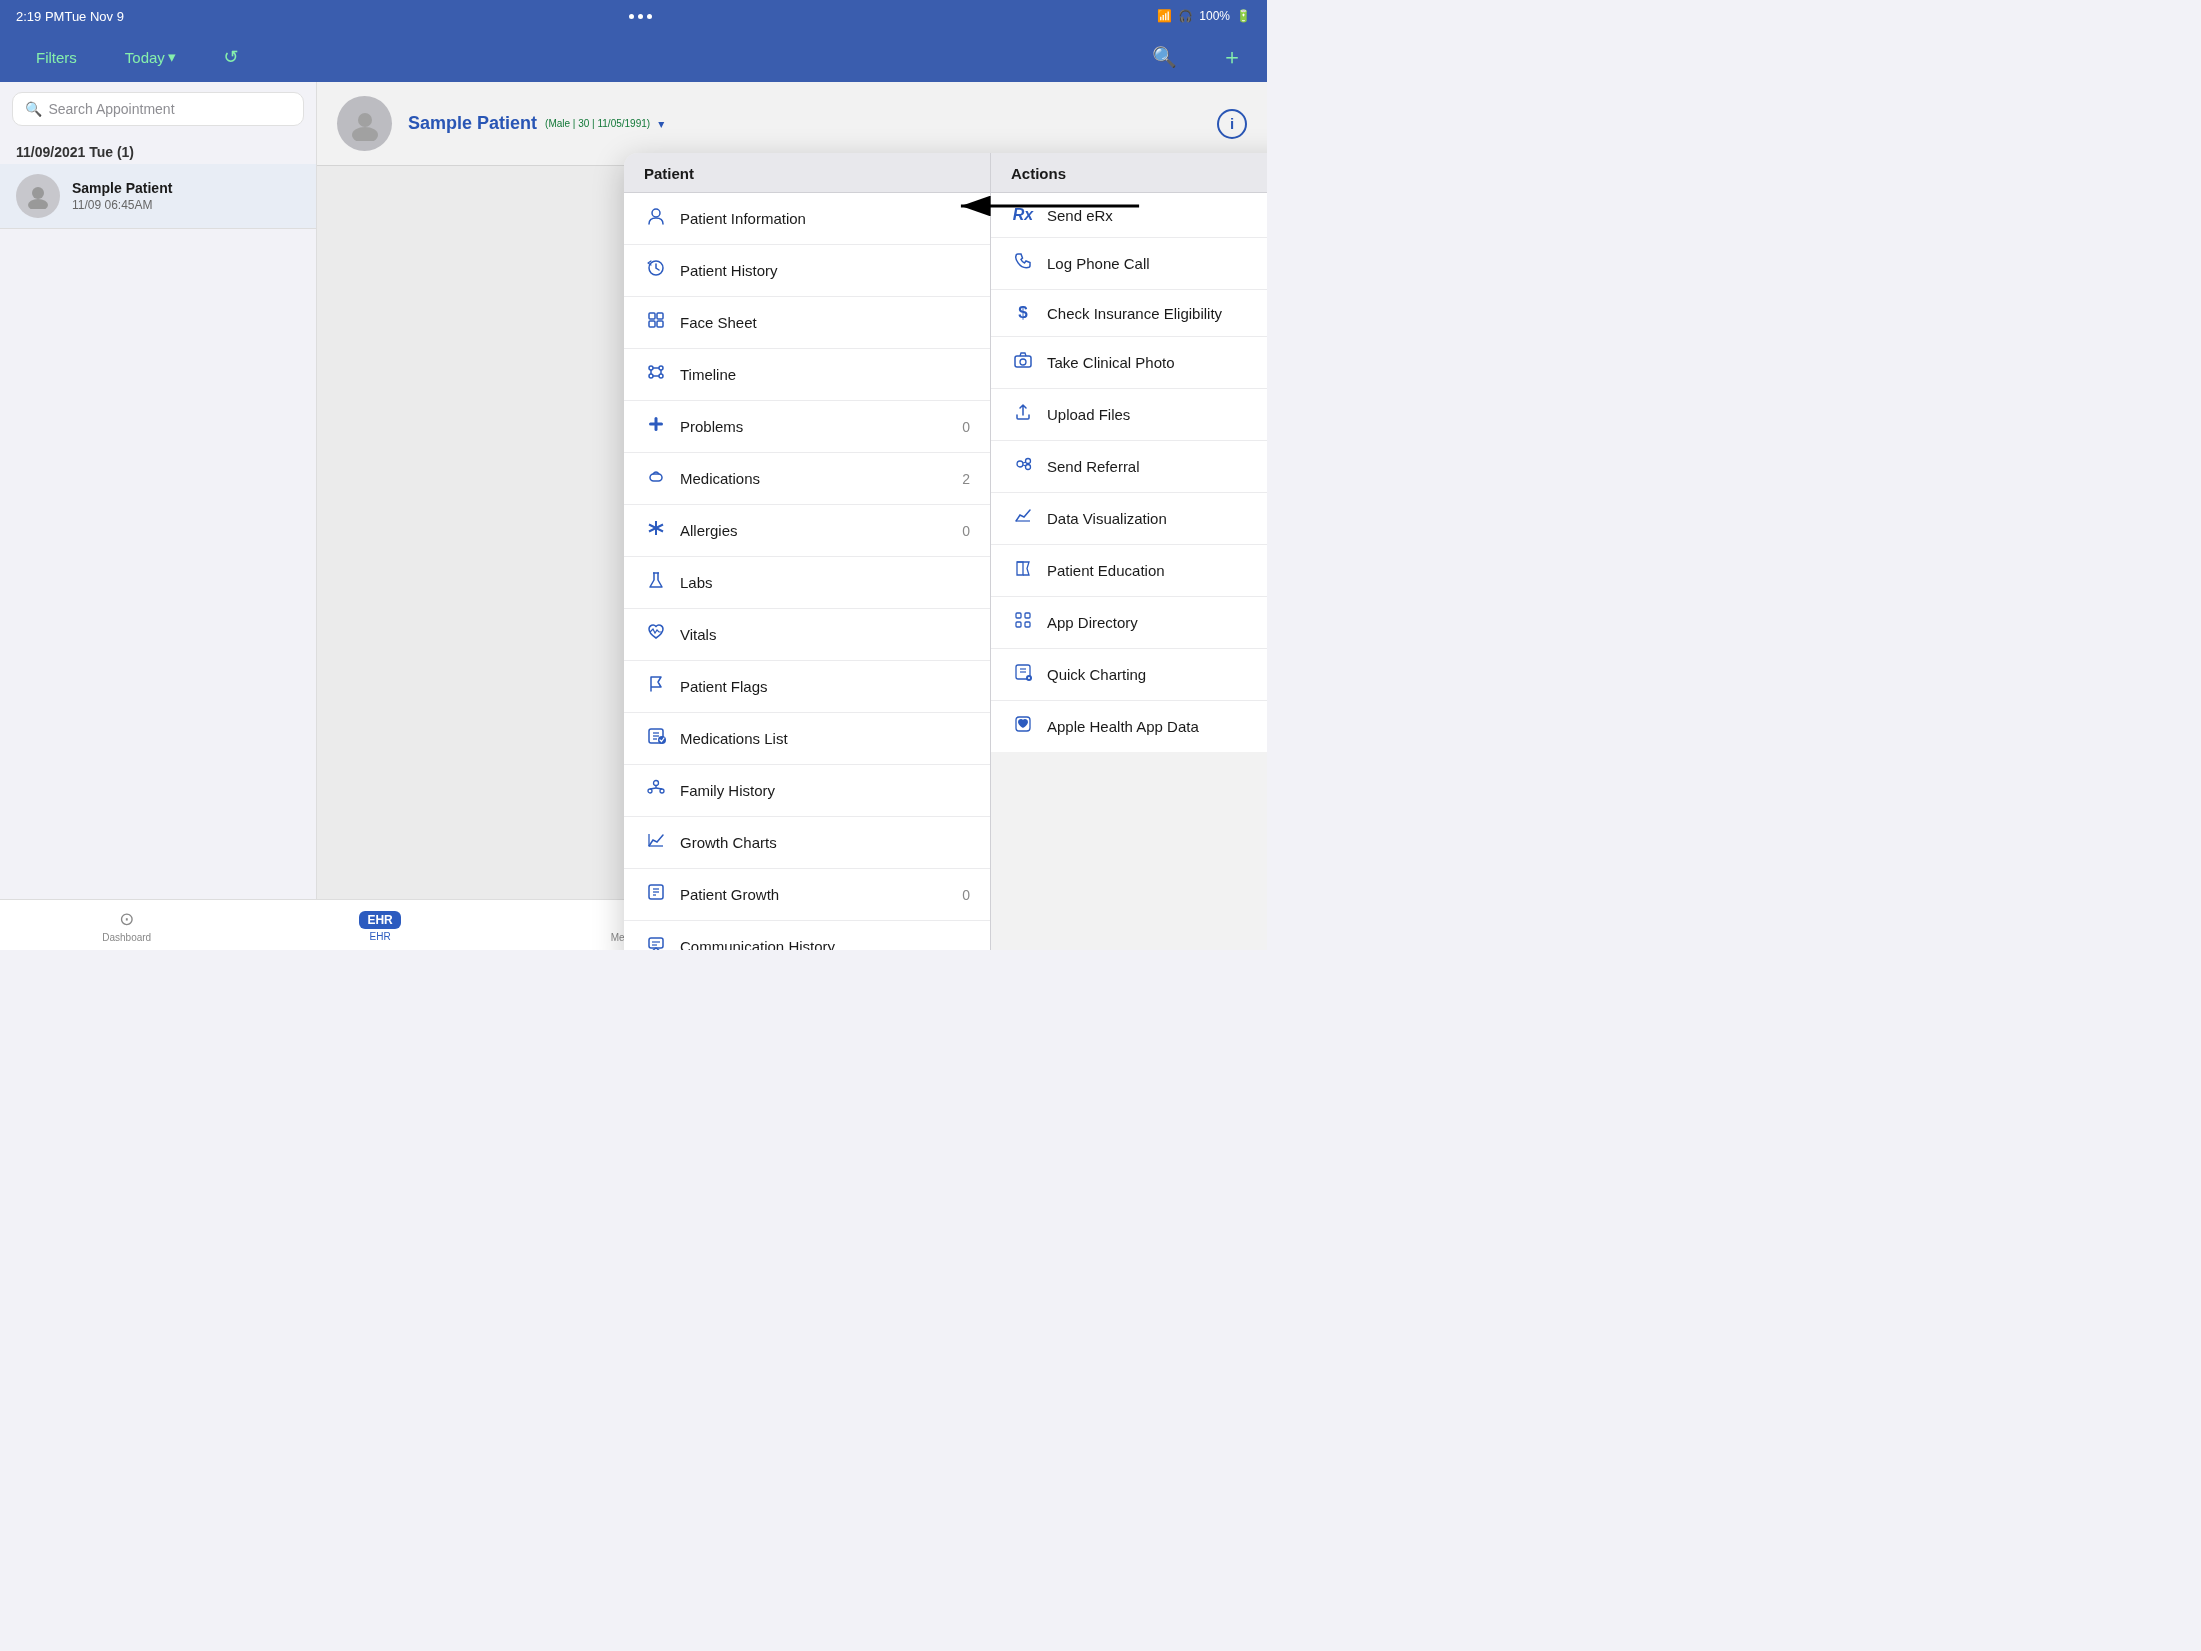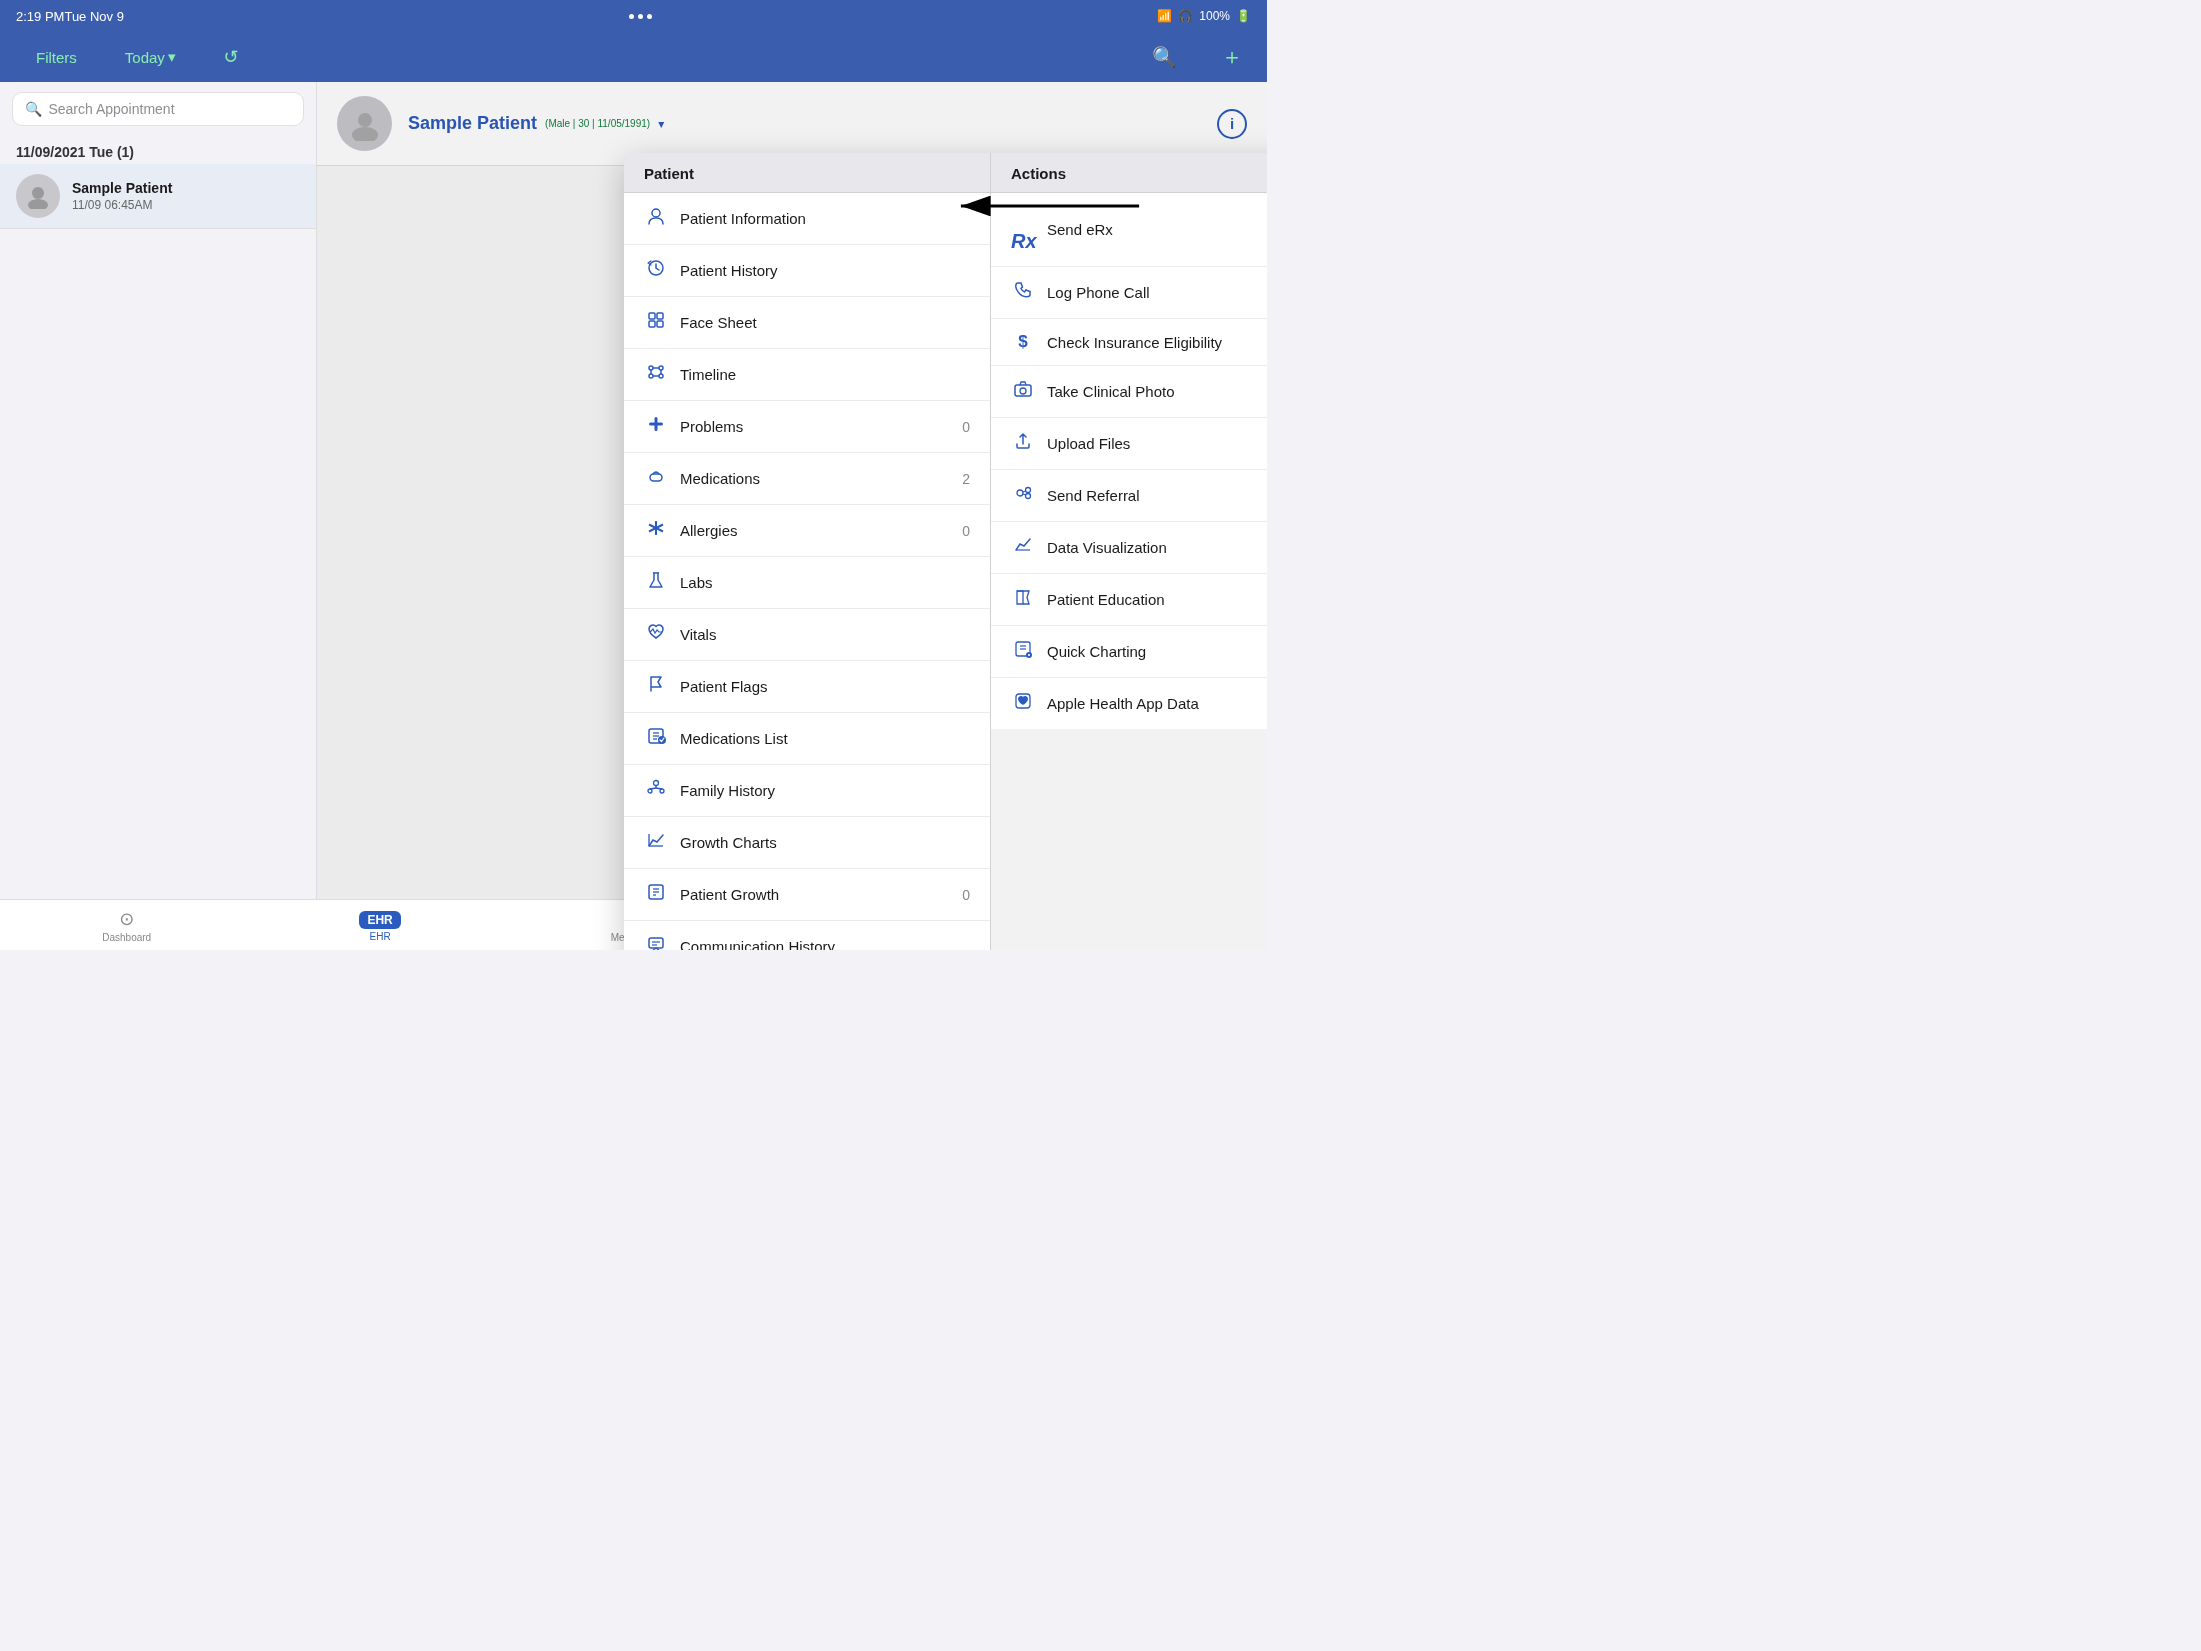--- a/index.html
+++ b/index.html
@@ -575,21 +575,21 @@
           <span class="dropdown-item-label">Communication History</span>
         </div>
       </div>
 
       <div class="dropdown-col-divider"></div>
 
       <div class="dropdown-column">
         <div class="dropdown-col-header">Actions</div>
 
         <div class="dropdown-item" style="position:relative;">
-          <span class="dropdown-item-icon" style="font-weight:700; color:#2c5bbf; font-style:italic; font-size:20px;margin-top:24px;">Rx</span>
+          <span class="dropdown-item-icon" style="font-weight:700; color:#2c5bbf; font-style:italic; font-size:16px;">Rx</span>
           <span class="dropdown-item-label">Send eRx</span>
         </div>
 
         <div class="dropdown-item">
           <span class="dropdown-item-icon">
             <svg width="20" height="20" viewBox="0 0 20 20" fill="none">
               <path d="M5 3h3l1.5 4L8 8.5s1.5 3 3.5 3.5L13 10l4 1.5v3c0 1-1 2-2 2C6 18 2 7 3 5c0-1 1-2 2-2z" stroke="#2c5bbf" stroke-width="1.5"></path>
             </svg>
           </span>
           <span class="dropdown-item-label">Log Phone Call</span>
@@ -648,20 +648,31 @@
           <span class="dropdown-item-icon">
             <svg width="20" height="20" viewBox="0 0 20 20" fill="none">
               <path d="M4 4h6v13H4z" stroke="#2c5bbf" stroke-width="1.3"></path>
               <path d="M10 4h6l-2 6.5L16 17H10" stroke="#2c5bbf" stroke-width="1.3"></path>
               <line x1="4" y1="4" x2="10" y2="4" stroke="#2c5bbf" stroke-width="1.3"></line>
             </svg>
           </span>
           <span class="dropdown-item-label">Patient Education</span>
         </div>
 
+        <div class="dropdown-item">
+          <span class="dropdown-item-icon">
+            <svg width="20" height="20" viewBox="0 0 20 20" fill="none">
+              <rect x="3" y="3" width="5" height="5" rx="1" stroke="#2c5bbf" stroke-width="1.3"></rect>
+              <rect x="12" y="3" width="5" height="5" rx="1" stroke="#2c5bbf" stroke-width="1.3"></rect>
+              <rect x="3" y="12" width="5" height="5" rx="1" stroke="#2c5bbf" stroke-width="1.3"></rect>
+              <rect x="12" y="12" width="5" height="5" rx="1" stroke="#2c5bbf" stroke-width="1.3"></rect>
+            </svg>
+          </span>
+          <span class="dropdown-item-label">App Directory</span>
+        </div>
 
         <div class="dropdown-item">
           <span class="dropdown-item-icon">
             <svg width="20" height="20" viewBox="0 0 20 20" fill="none">
               <rect x="3" y="3" width="14" height="14" rx="2" stroke="#2c5bbf" stroke-width="1.3"></rect>
               <line x1="7" y1="7" x2="13" y2="7" stroke="#2c5bbf" stroke-width="1.2"></line>
               <line x1="7" y1="10" x2="13" y2="10" stroke="#2c5bbf" stroke-width="1.2"></line>
               <circle cx="16" cy="16" r="3" fill="#2c5bbf"></circle>
               <line x1="15" y1="16" x2="17" y2="16" stroke="white" stroke-width="1.2"></line>
               <line x1="16" y1="15" x2="16" y2="17" stroke="white" stroke-width="1.2"></line>

